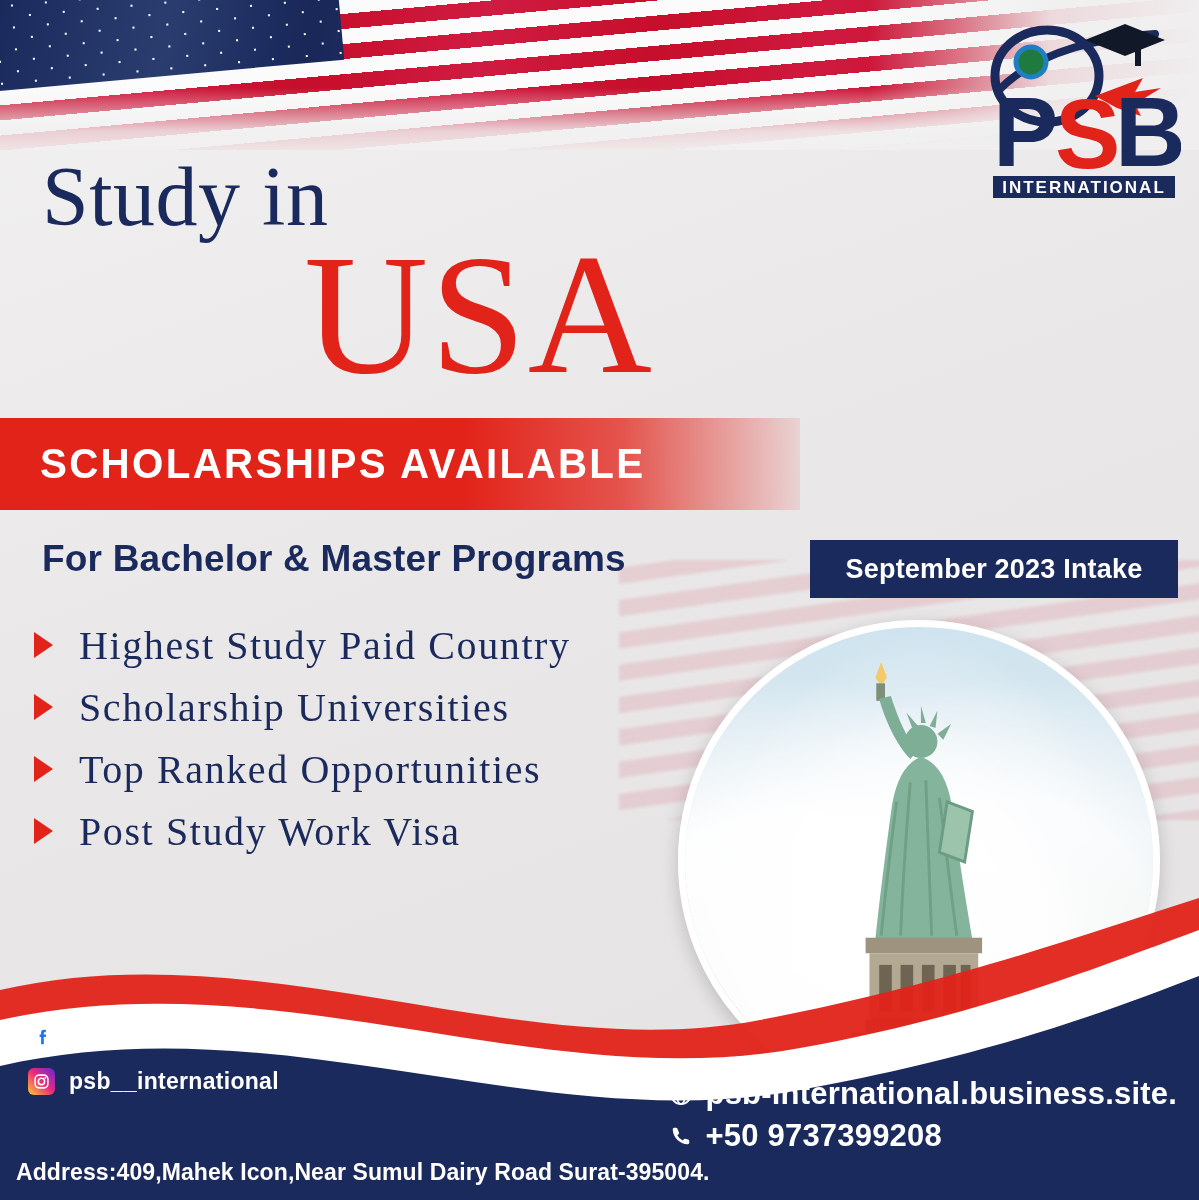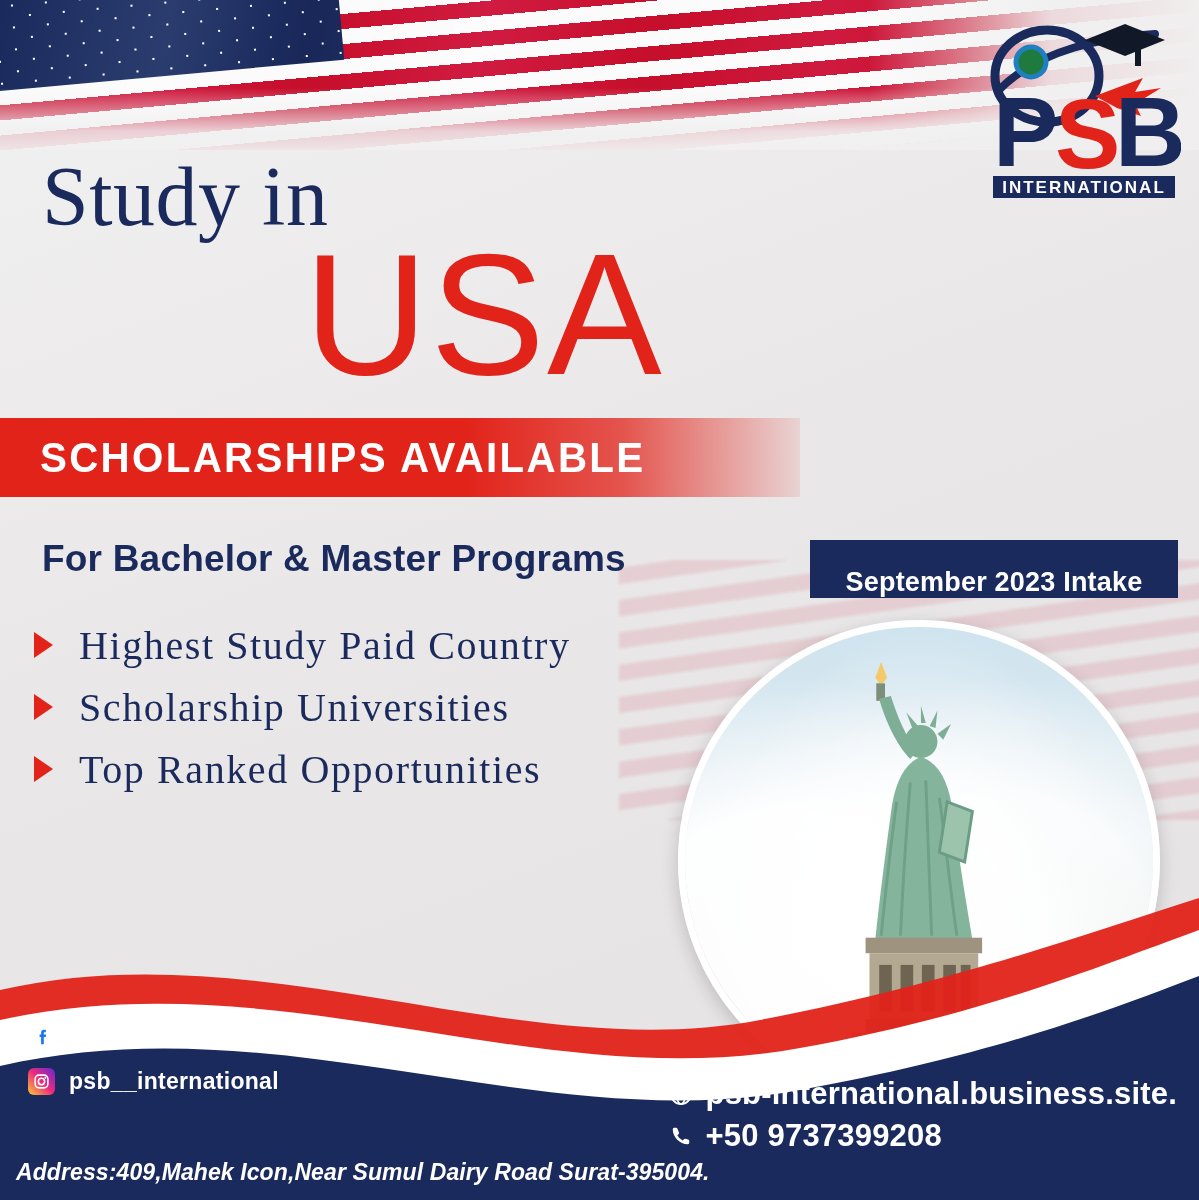--- a/index.html
+++ b/index.html
@@ -99,34 +99,34 @@
     width: 760px;
   }
   .study-in {
     font-family: "Liberation Serif", serif;
     font-size: 84px;
     line-height: 0.98;
     color: #1b2a5c;
     letter-spacing: 0.5px;
   }
   .usa {
-    font-family: Liberation Sans, sans-serif;
+    font-family: Liberation Serif, serif;
     font-size: 172px;
     line-height: 0.82;
     color: #e2231a;
     letter-spacing: 2px;
     margin-top: 6px;
     margin-left: 262px;
   }
 
   
   .schol-bar {
     position: absolute;
     top: 418px; left: 0;
-    width: 800px; height: 79px;
+    width: 800px; height: 92px;
     background: linear-gradient(to right, #e2231a 0%, #e2231a 58%, rgba(226,35,26,0.75) 78%, rgba(226,35,26,0.10) 100%);
     display: flex;
     align-items: center;
   }
   .schol-text {
     margin-left: 40px;
     color: #ffffff;
     font-size: 42px;
     font-weight: bold;
     letter-spacing: 2.4px;
@@ -145,21 +145,21 @@
     letter-spacing: 0.2px;
   }
 
   
   .intake {
     position: absolute;
     top: 540px; left: 810px;
     width: 368px; height: 58px;
     background: #1b2a5c;
     display: flex;
-    align-items: flex-end;
+    align-items: center;
     justify-content: center;
   }
   .intake span {
     color: #fff;
     font-size: 27px;
     font-weight: bold;
     letter-spacing: 0.2px;
   }
 
   
@@ -267,21 +267,20 @@
   }
 
   
   .address {
     position: absolute;
     left: 16px; bottom: 14px;
     color: #ffffff;
     font-size: 23px;
     font-weight: bold;
     letter-spacing: 0.1px;
-    font-style: italic;
   }
 </style>
 </head>
 <body>
 
 <div class="poster">
 
   <div class="flag">
     <div class="flag-stripes"></div>
     <div class="flag-canton"></div>
@@ -333,20 +332,24 @@
       <div class="tri"></div>
       <div class="btxt">Highest Study Paid Country</div>
     </div>
     <div class="bullet">
       <div class="tri"></div>
       <div class="btxt">Scholarship Universities</div>
     </div>
     <div class="bullet">
       <div class="tri"></div>
       <div class="btxt">Top Ranked Opportunities</div>
+    </div>
+    <div class="bullet">
+      <div class="tri"></div>
+      <div class="btxt">Post Study Work Visa</div>
     </div>
   </div>
 
   <div class="statue-wrap">
     <div class="sky-clouds"></div>
     <svg class="statue-svg" viewBox="0 0 482 482">
 
       <path d="M196 52 l6 -16 6 16 -4 6 h-4 z" fill="#f4c96a"></path>
       <rect x="197" y="58" width="9" height="18" fill="#7d8f7a"></rect>
 

